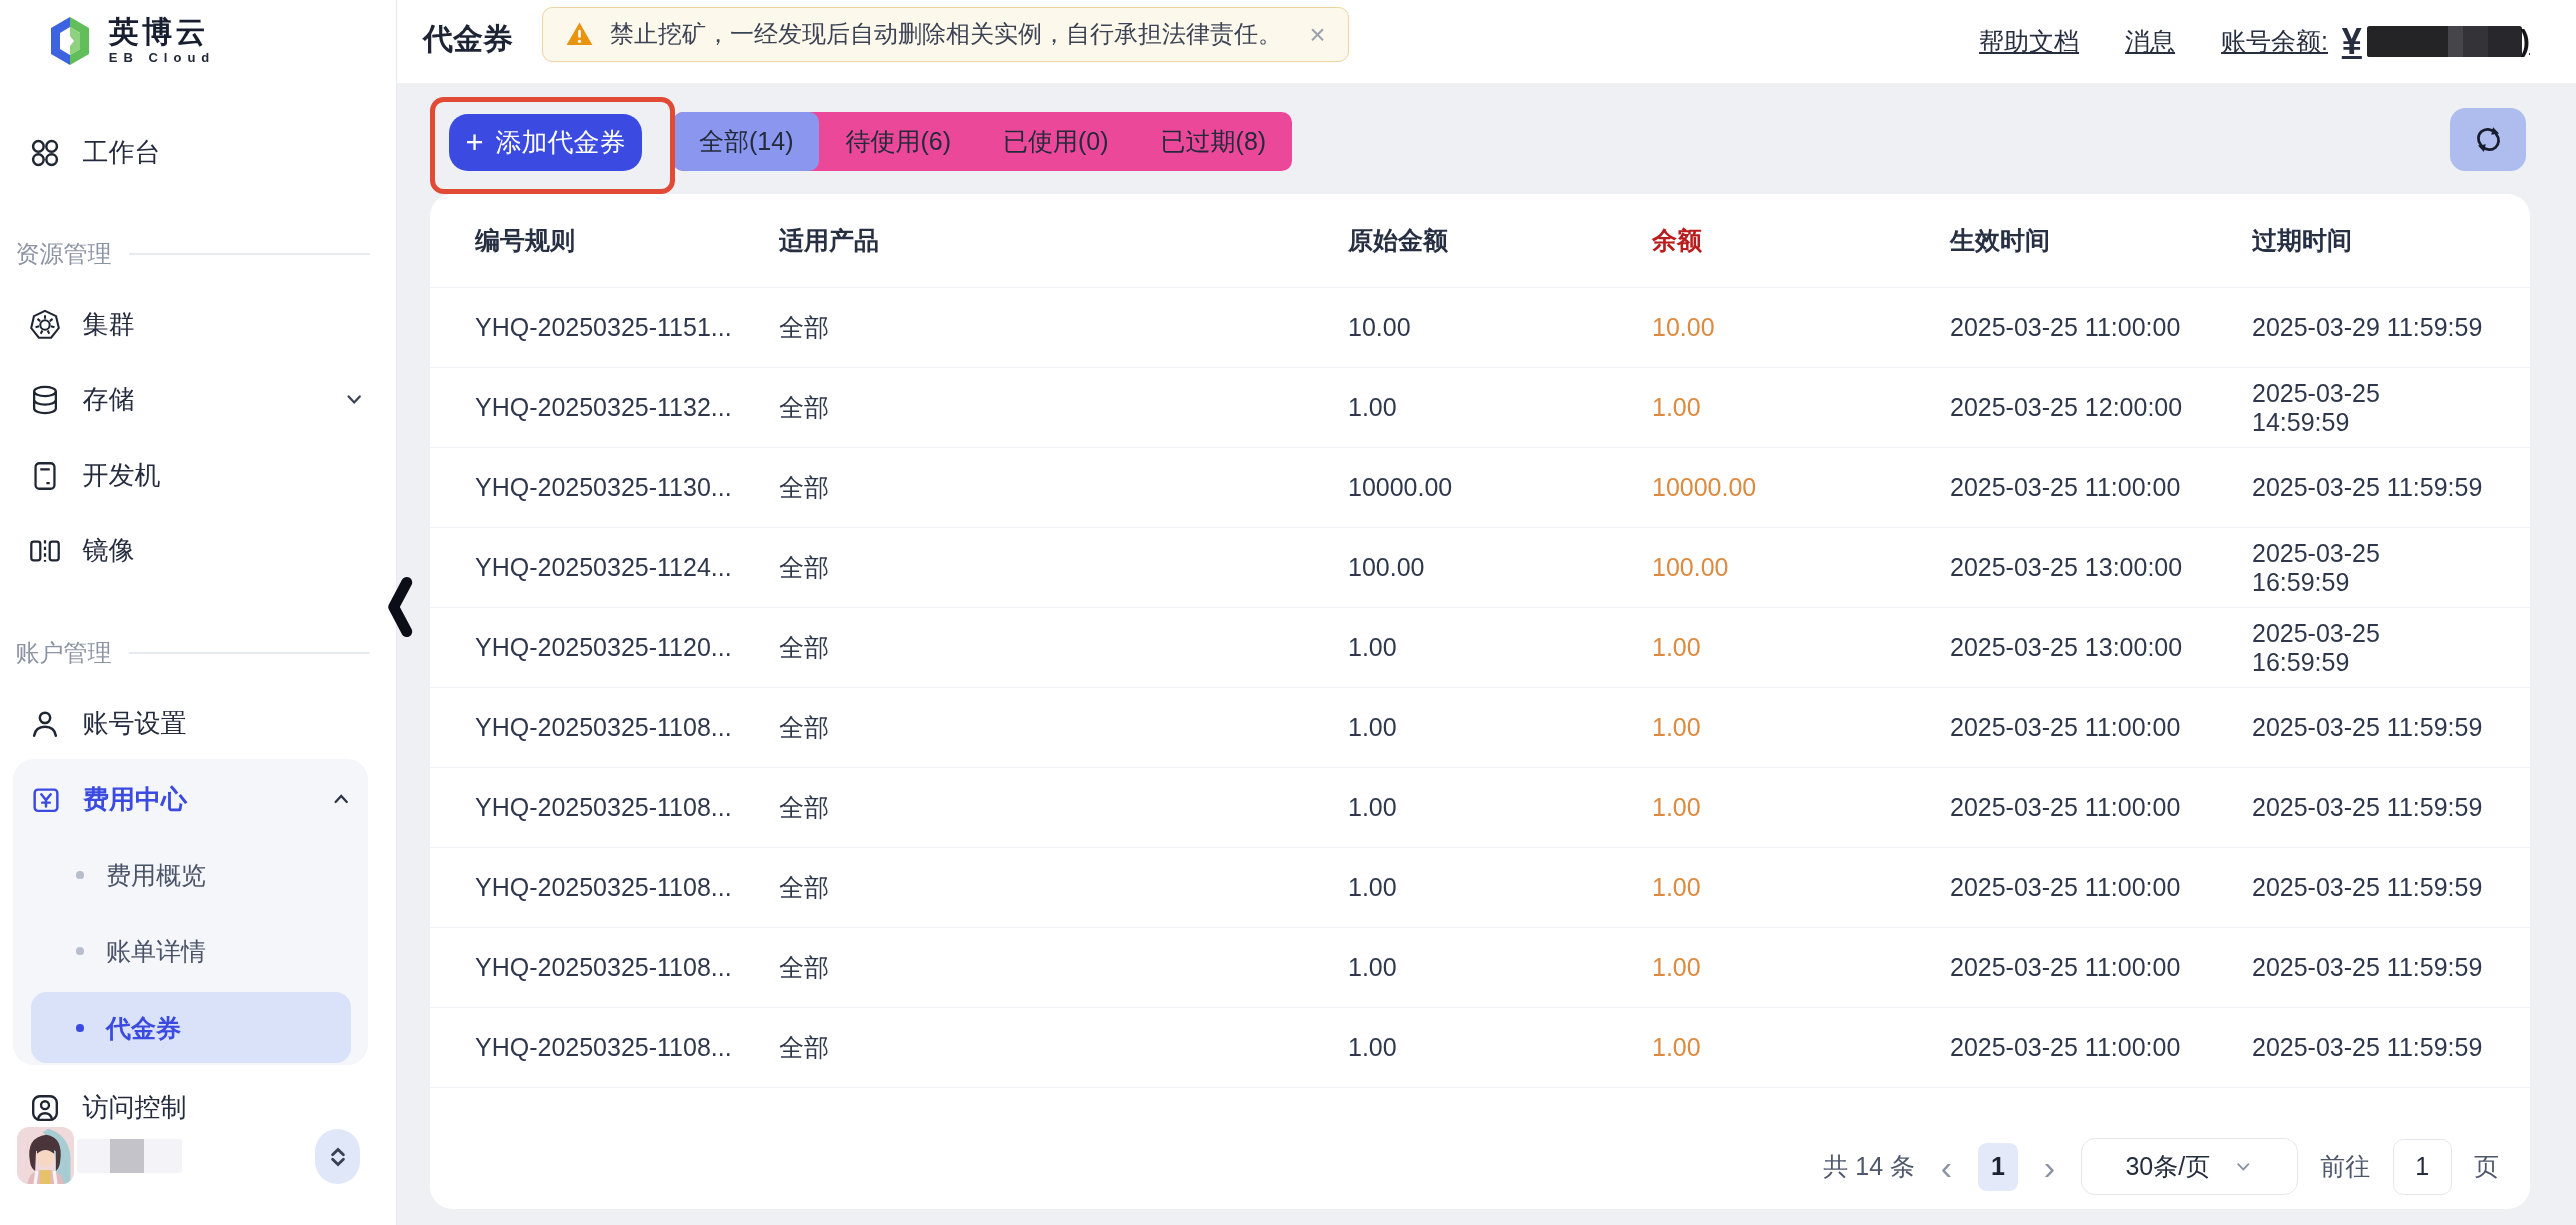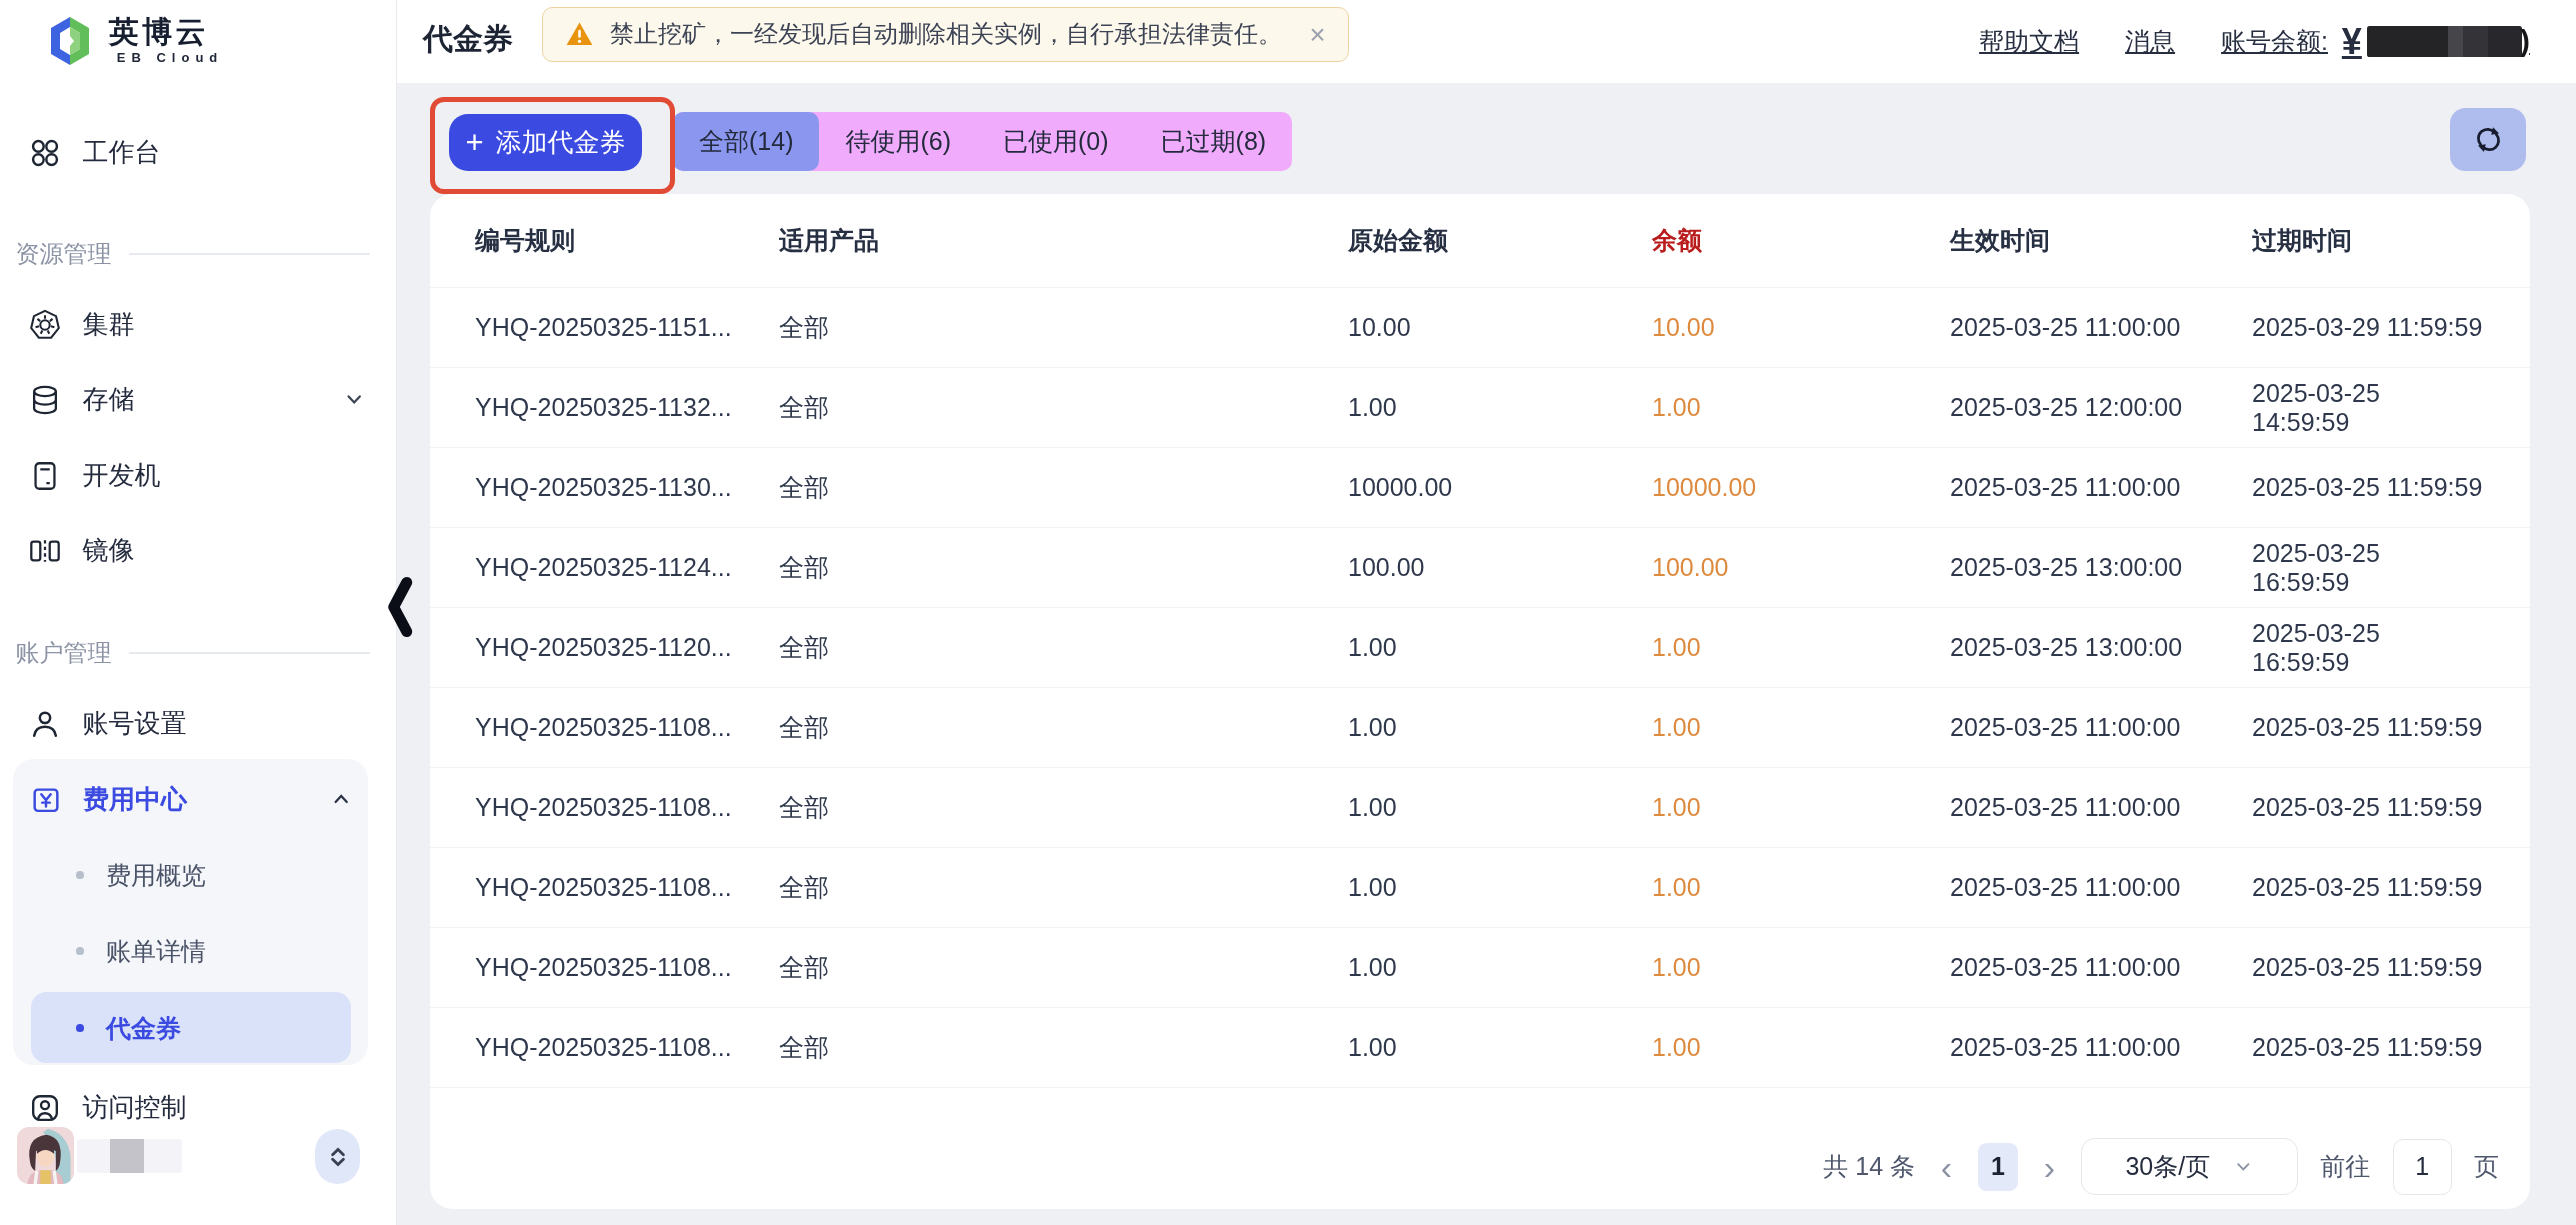--- a/index.html
+++ b/index.html
@@ -5,21 +5,21 @@
   html,body{margin:0;padding:0;}
   body{
     width:2576px;height:1225px;position:relative;overflow:hidden;
     font-family:"Liberation Sans","DejaVu Sans",sans-serif;
     background:#eef0f4;color:#2e374b;
   }
   
   .sidebar{position:absolute;left:0;top:0;width:396px;height:1225px;background:#fff;border-right:1.7px solid #e8eaef;z-index:3;}
   .logo{position:absolute;left:45px;top:15.5px;display:flex;align-items:center;gap:13.8px;}
   .logo-text .cn{font-size:30px;font-weight:700;color:#171e30;letter-spacing:3.4px;line-height:1.05;}
-  .logo-text .en{font-size:13px;font-weight:700;color:#20283a;letter-spacing:6px;margin-top:2.6px;margin-left:8px;}
+  .logo-text .en{font-size:13px;font-weight:700;color:#20283a;letter-spacing:6px;margin-top:2.6px;}
   .srow{position:absolute;left:28px;right:31px;height:53px;display:flex;align-items:center;gap:20.6px;font-size:26px;color:#242b3e;cursor:pointer;}
   .srow .ic{width:34px;height:34px;flex:0 0 34px;color:#1f2633;}
   .section{position:absolute;left:15.5px;right:26px;height:34px;display:flex;align-items:center;gap:17px;font-size:24px;color:#8b93a5;}
   .section:after{content:"";flex:1;height:1.7px;background:#e7eaef;}
   .billing-group{position:absolute;left:13px;top:759px;width:355px;height:306px;background:#f4f6fa;border-radius:20.6px;}
   .bhead{position:absolute;left:15.5px;right:15.5px;top:14.6px;height:52px;display:flex;align-items:center;gap:20.6px;font-size:26px;font-weight:600;color:#3b4ae0;cursor:pointer;}
   .bhead .ic{width:34px;height:34px;color:#3b4ae0;}
   .sub{position:absolute;left:63px;right:17px;height:52px;display:flex;align-items:center;gap:22.4px;font-size:25px;color:#4b5368;cursor:pointer;}
   .sub .dot{width:7.7px;height:7.7px;border-radius:50%;background:#b8bfcc;}
   .sub.active{color:#3b4ae0;font-weight:600;}
@@ -41,21 +41,21 @@
   .banner .x{font-size:27.5px;color:#9aa0ad;margin-left:12px;cursor:pointer;line-height:1;}
   .top-right{position:absolute;right:46px;top:0;height:83px;display:flex;align-items:center;gap:46px;font-size:25px;color:#262e40;text-decoration:underline;}
   .balance{display:flex;align-items:center;gap:5.2px;}
   .balance .cur{font-size:36px;font-weight:700;margin-left:8.6px;}
   .redact-bar{width:155px;height:31px;border-radius:2.6px;background:linear-gradient(90deg,#242427 0%,#242427 52%,#45454a 52%,#45454a 62%,#333338 62%,#333338 78%,#28282c 78%);}
   .paren{font-size:29px;font-weight:700;color:#16161a;margin-left:-6.9px;}
   
   .annotation-box{position:absolute;left:33px;top:97px;width:235px;height:87px;border:5.2px solid #e14b36;border-radius:13.8px;z-index:2;}
   .add-btn{position:absolute;left:52px;top:114px;width:193px;height:57px;background:#3b4ae0;border-radius:19px;color:#fff;display:flex;align-items:center;justify-content:center;gap:12px;font-size:26px;cursor:pointer;z-index:2;}
   .add-btn .plus{font-size:31px;font-weight:400;line-height:1;}
-  .tabs{position:absolute;left:276px;top:112px;height:59px;background:#f0abfc;border-radius:10.3px;display:flex;align-items:stretch;}
+  .tabs{position:absolute;left:276px;top:112px;height:59px;background:#ec4899;border-radius:10.3px;display:flex;align-items:stretch;}
   .tab{display:flex;align-items:center;padding:0 26px;font-size:25px;color:#222a3c;cursor:pointer;border-radius:10.3px;}
   .tab.active{background:#8b97ef;}
   .refresh-btn{position:absolute;right:50px;top:108px;width:76px;height:63px;background:#aebcee;border-radius:15.5px;display:flex;align-items:center;justify-content:center;cursor:pointer;color:#171d2e;}
   
   .panel{position:absolute;left:33px;top:194px;right:46px;height:1015px;background:#fff;border-radius:22.4px;overflow:hidden;}
   .thead{display:flex;align-items:center;height:93px;padding:0 34px 0 45px;font-size:25px;font-weight:700;color:#272f42;}
   .tbody{height:823px;overflow:hidden;}
   .trow{display:flex;align-items:center;height:79px;padding:0 47px 0 45px;border-top:1.7px solid #f0f2f6;font-size:25px;color:#2e374b;}
   .c0{width:304px;}.c1{width:569px;}.c2{width:304px;}.c3{width:298px;}.c4{width:302px;}.c5{flex:1;}
   .trow .c3{color:#dd8a3e;}

